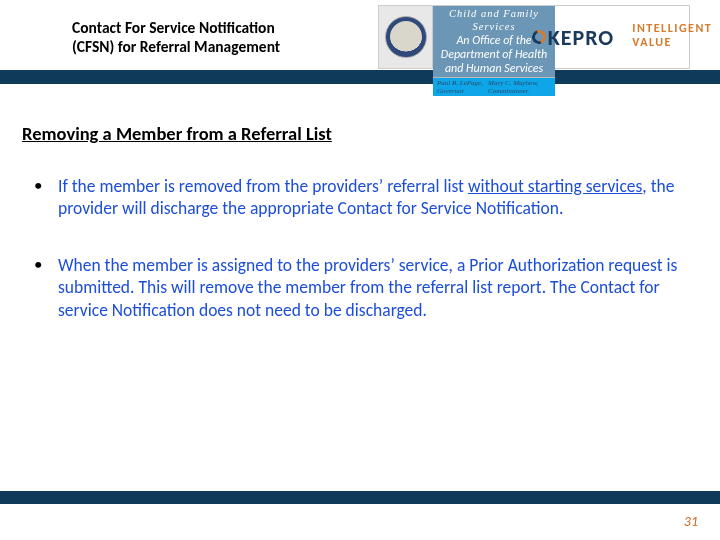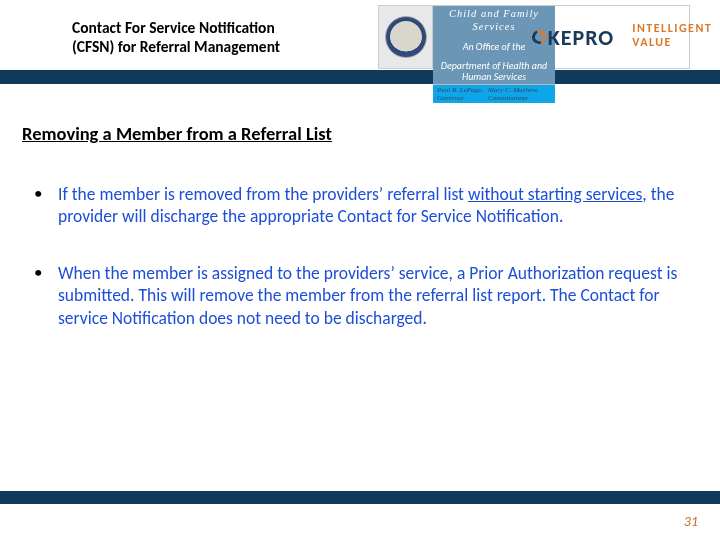--- a/index.html
+++ b/index.html
@@ -44,21 +44,21 @@
     background: #6b96b5;
     color: #fff;
     display:flex;flex-direction:column;align-items:center;justify-content:center;
     font-size: 8px;
     font-style: italic;
     text-align:center;
     padding: 2px 4px;
     line-height:1.2;
   }
   .cfs-box .t1 { font-size:10.5px; letter-spacing:1px; font-family: Georgia, serif;}
-  .cfs-box .t2 { font-size:10px; line-height:1.1; margin-top:8px;}
+  .cfs-box .t2 { font-size:12px; line-height:1.1; margin-top:1px;}
   .kepro-box {
     width: 134px;
     background: #fff;
     display:flex;align-items:center;justify-content:center;
     font-weight:700;
   }
   .kepro-logo { display:flex; flex-direction:row; align-items:flex-start;}
   .kepro-top { display:flex; align-items:center;}
   .kepro-rest { font-size:22px; color:#1a3a5a; font-weight:700; letter-spacing:1px;}
   .kepro-tag { font-size:12px; color:#d97a2b; letter-spacing:1.5px; margin-left:18px; margin-top:-3px;}
@@ -75,21 +75,21 @@
     width: 100%;
   }
   .content {
     padding: 38px 30px 0 22px;
   }
   .section-title {
     font-size: 18.5px;
     font-weight: 700;
     text-decoration: underline;
     color: #000;
-    margin-bottom: 38px;
+    margin-bottom: 30px;
   }
   ul.bullets {
     list-style: none;
     padding-left: 12px;
   }
   ul.bullets li {
     position: relative;
     padding-left: 24px;
     font-size: 17.5px;
     line-height: 1.28;

